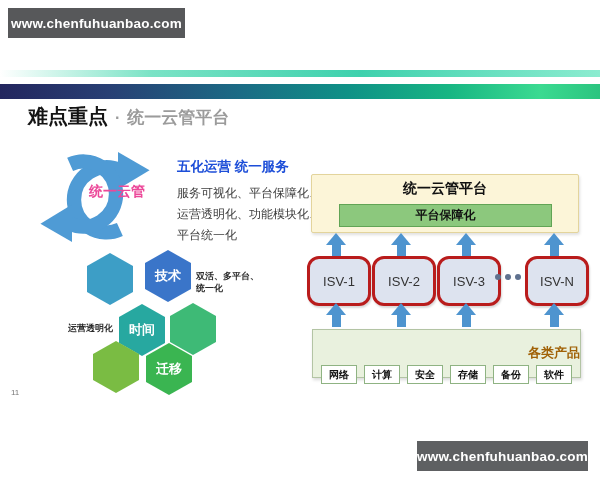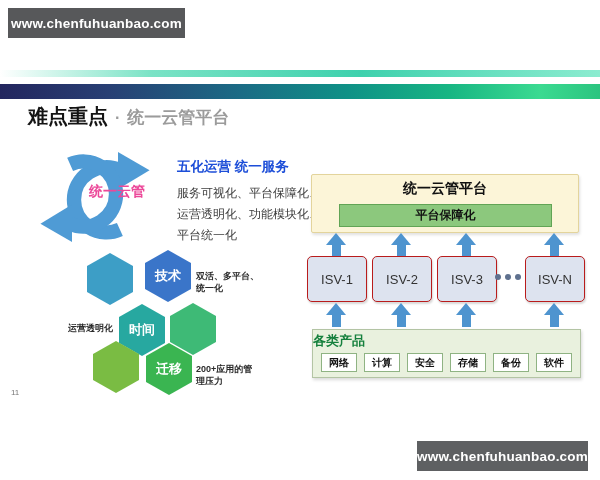--- a/index.html
+++ b/index.html
@@ -48,29 +48,29 @@
       background:#8cc87d;border:1px solid #61a455;
       display:flex;align-items:center;justify-content:center;
       font-size:12px;font-weight:800;color:#111;}
 
   .up-arrow{position:absolute;width:20px;}
   .up-arrow .head{width:0;height:0;border-left:10px solid transparent;
       border-right:10px solid transparent;border-bottom:12px solid #4e94cf;}
   .up-arrow .stem{width:9px;height:12px;background:#4e94cf;margin:0 auto;}
 
   .isv-box{position:absolute;top:256px;width:58px;height:44px;background:#dde3ef;
-      border:1px solid #b91c1c;border-radius:5px;display:flex;align-items:center;
+      border:3px solid #b91c1c;border-radius:12px;display:flex;align-items:center;
       justify-content:center;font-size:13px;color:#333;box-shadow:1px 2px 2px rgba(0,0,0,.15);}
   .dots{position:absolute;left:495px;top:274px;display:flex;gap:4px;}
   .dots i{width:6px;height:6px;border-radius:50%;background:#5f718f;display:block;}
 
   .products-box{position:absolute;left:312px;top:329px;width:267px;height:47px;
       background:#e9f1de;border:1px solid #b3c4a4;
       box-shadow:1px 2px 3px rgba(0,0,0,.15);}
-  .products-title{margin-top:2px;text-align:left;font-size:13px;font-weight:800;color:#15803d;}
+  .products-title{margin-top:14px;text-align:right;font-size:13px;font-weight:800;color:#a16207;}
   .products-row{display:flex;gap:7px;margin:3px 8px 0 8px;}
   .product-item{flex:1;height:17px;background:#fff;border:1px solid #8fb383;
       display:flex;align-items:center;justify-content:center;
       font-size:10px;font-weight:800;color:#111;}
 
   .page-number{position:absolute;left:11px;top:388px;font-size:8px;color:#787878;}
 </style>
 </head>
 <body>
 
@@ -115,24 +115,20 @@
   <div class="hex" style="left:93px;top:341px;background:#7abc43;"></div>
   <div class="hex" style="left:146px;top:343px;background:#3ab551;">
     <span>迁移</span>
   </div>
 
   <div class="hex-note" style="left:196px;top:271px;">
     <div>双活、多平台、</div>
     <div>统一化</div>
   </div>
   <div class="hex-note" style="left:30px;top:323px;width:83px;text-align:right;">运营透明化</div>
-  <div class="hex-note" style="left:196px;top:364px;">
-    <div>200+应用的管</div>
-    <div>理压力</div>
-  </div>
 
   <div class="platform-box">
     <div class="platform-title">统一云管平台</div>
     <div class="access-box">平台保障化</div>
   </div>
 
   <div class="up-arrow" style="left:326px;top:233px;">
       <div class="head"></div>
       <div class="stem"></div>
     </div>

